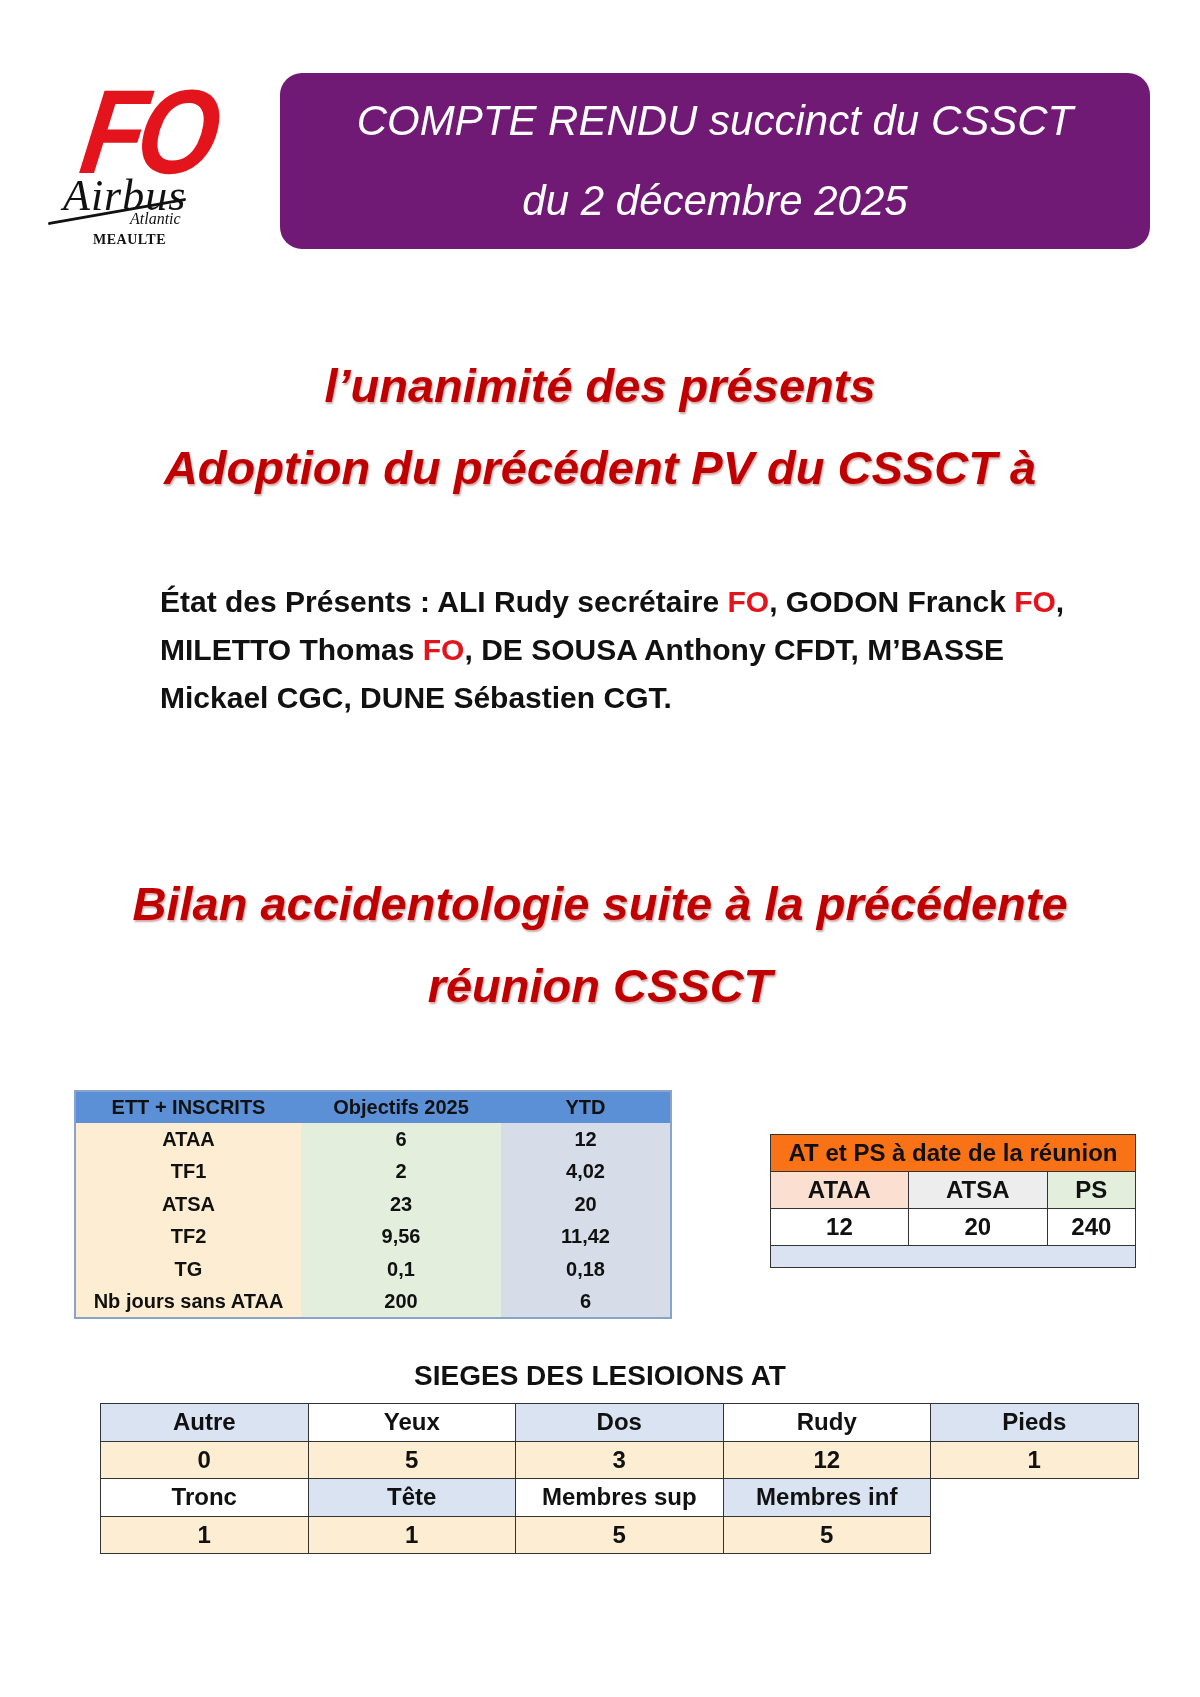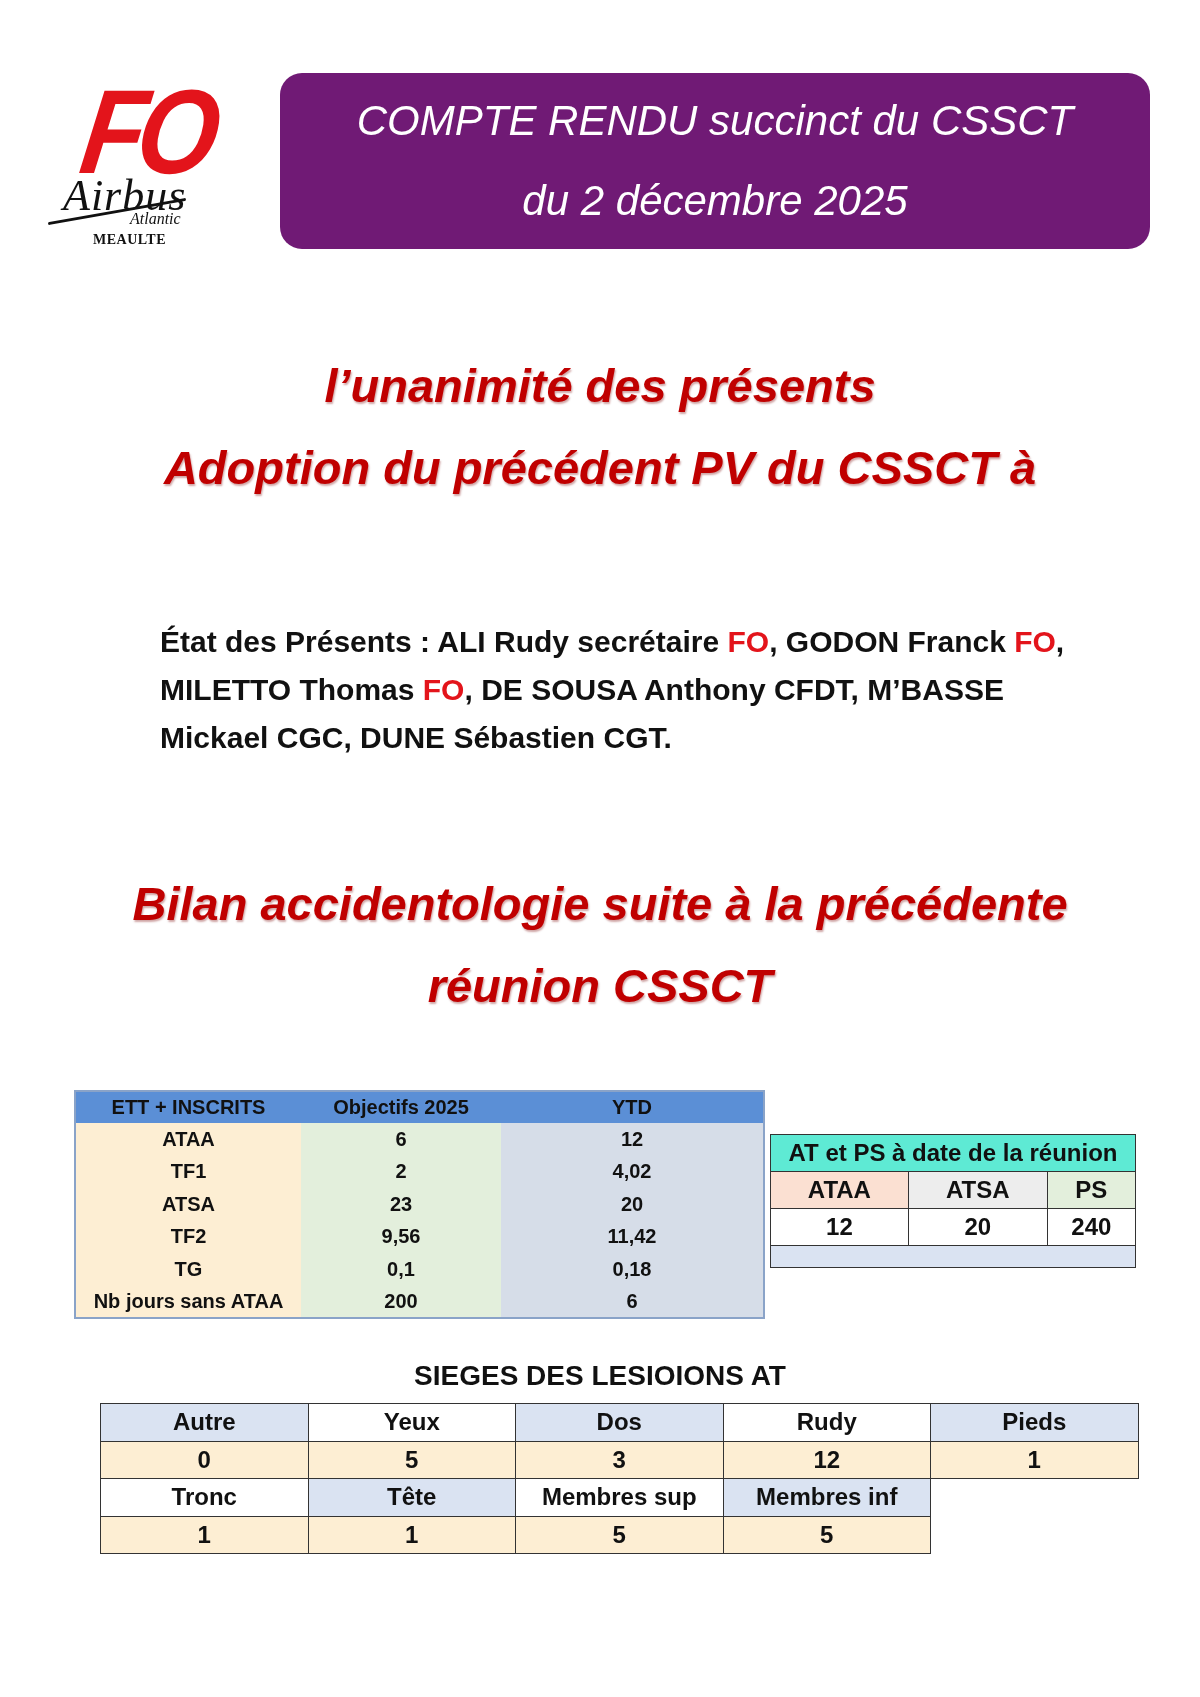--- a/index.html
+++ b/index.html
@@ -42,41 +42,41 @@
     .red-heading {
       position: absolute; left: 0; width: 1200px; text-align: center;
       color: #c00000; font-weight: bold; font-style: italic; font-size: 47px;
       line-height: 82px; text-shadow: 1px 2px 2px rgba(120,0,0,0.35);
     }
     .h1 { top: 345px; }
     .h2 { top: 863px; }
     
     .attendees {
       position: absolute; left: 160px; top: 578px; width: 960px;
-      font-weight: bold; font-size: 30px; line-height: 48px; color: #111; margin-top: 40px;
+      font-weight: bold; font-size: 30px; line-height: 48px; color: #111;
     }
     .fo-red { color: #e3141b; }
     
     .t1 {
-      position: absolute; left: 74px; top: 1090px; width: 691px;
+      position: absolute; left: 74px; top: 1090px; width: 598px;
       border: 2px solid #8aa3c8; border-collapse: collapse;
       font-weight: bold; font-size: 20px; text-align: center;
     }
     .t1 th { background: #5b8fd6; color: #111; height: 32px; font-weight: bold; }
     .t1 td { height: 32.5px; }
     .t1 .c1 { background: #fdeed3; width: 226px; }
     .t1 .c2 { background: #e3efdc; width: 200px; }
     .t1 .c3 { background: #d6dde8; }
     
     .t2 {
       position: absolute; left: 770px; top: 1134px; width: 366px;
       border-collapse: collapse; font-weight: bold; font-size: 24px; text-align: center;
     }
     .t2 td { border: 1px solid #333; height: 37px; }
-    .t2 .hdr { background: #5eead4; border-bottom: 1.5px solid #333; font-size: 24px; }
+    .t2 .hdr { background: #f97316; border-bottom: 1.5px solid #333; font-size: 24px; }
     .t2 .ataa { background: #fbe0d2; }
     .t2 .atsa { background: #ededed; }
     .t2 .ps { background: #e3efdc; }
     .t2 .val { background: #fff; }
     .t2 .empty { background: #dae3f2; height: 22px; border-top: 1.5px solid #333; }
     
     .sieges-title {
       position: absolute; left: 0; width: 1200px; top: 1360px; text-align: center;
       font-weight: bold; font-size: 28px; color: #111;
     }

